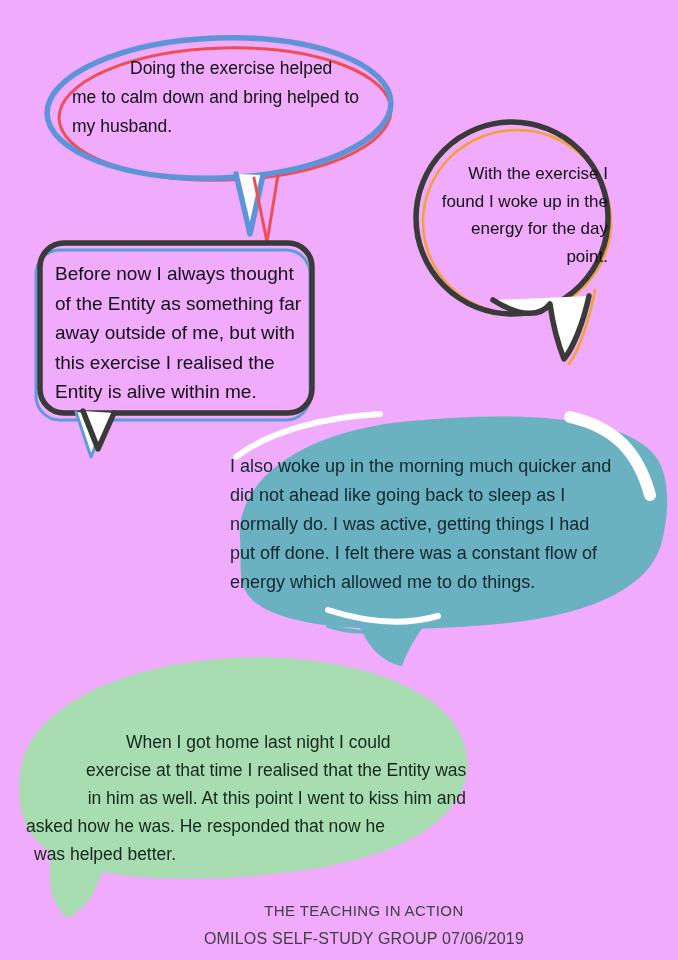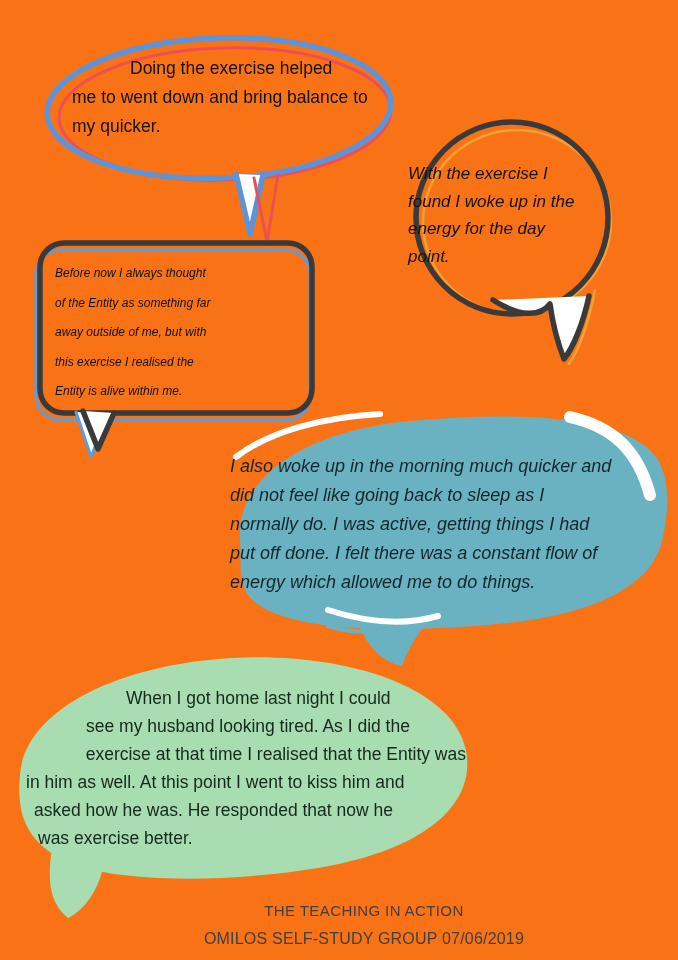--- a/index.html
+++ b/index.html
@@ -1,44 +1,44 @@
 <!DOCTYPE html>
 <html style="--blue: #5d93d8; --red: #ed4f55; --dark: #3a3a3a; --orange: #f0a232; --lblue: #5f9ad9; --teal: #6ab2c1; --green: #a8dcb1; --footer_text: #3f3f3f;"><head>
 <meta charset="utf-8">
 <style>
   html,body{margin:0;padding:0;background:#e9e9e9;}
   .page{
-    position:relative;width:678px;height:960px;background:#f97316;
+    position:relative;width:678px;height:960px;background:#f0abfc;
     font-family:"Liberation Sans", sans-serif;overflow:hidden;margin:0 auto;
   }
   .bubble-svg{position:absolute;}
   .btext{position:absolute;color:#111;}
   .btext .ln{white-space:nowrap;}
-  .center .ln{text-align:left;font-style:italic;}
+  .center .ln{text-align:right;}
   
   .st-blue{stroke:var(--blue);stroke-width:5.5;stroke-linecap:round;stroke-linejoin:round;}
   .st-red{stroke:var(--red);stroke-width:3;stroke-linecap:round;stroke-linejoin:round;}
   .st-dark{stroke:var(--dark);stroke-width:5.5;stroke-linecap:round;stroke-linejoin:round;}
   .st-orange{stroke:var(--orange);stroke-width:2.5;stroke-linecap:round;stroke-linejoin:round;}
   .st-lblue{stroke:var(--lblue);stroke-width:3;stroke-linecap:round;stroke-linejoin:round;}
   .st-white6{stroke:#ffffff;stroke-width:6;stroke-linecap:round;}
   .st-white12{stroke:#ffffff;stroke-width:12;stroke-linecap:round;}
   .st-teal4{stroke:var(--teal);stroke-width:4;stroke-linecap:round;}
   .f-none{fill:none;}
   .f-white{fill:#ffffff;}
   .f-teal{fill:var(--teal);}
   .f-green{fill:var(--green);}
   
   .t1{left:72px;top:54px;width:316px;font-size:17.5px;line-height:29px;}
   .t1 .ln:first-child{padding-left:58px;}
   .t2{left:408px;top:160px;width:200px;font-size:17px;line-height:27.5px;}
-  .t3{left:55px;top:259px;width:262px;font-size:12px;line-height:29.5px;font-style:italic;}
-  .t4{left:230px;top:452px;width:424px;font-size:18px;line-height:29px;color:#14262b;font-style:italic;}
+  .t3{left:55px;top:259px;width:262px;font-size:19px;line-height:29.5px;}
+  .t4{left:230px;top:452px;width:424px;font-size:18px;line-height:29px;color:#14262b;}
   .t5{left:26px;top:684px;width:440px;font-size:17.5px;line-height:28px;color:#16281b;}
-  .t5 .ln:nth-child(1){padding-left:100px;}
+  .t5 .ln:nth-child(1){padding-left:100px;margin-top:44px;}
   .t5 .ln:nth-child(2){padding-left:60px;}
   .t5 .ln:nth-child(3){padding-left:20px;text-align:right;}
   .t5 .ln:nth-child(4){padding-left:0px;}
   .t5 .ln:nth-child(5){padding-left:8px;}
   .t5 .ln:nth-child(6){padding-left:12px;}
   .footer{
     position:absolute;left:50px;top:897px;width:628px;text-align:center;
     color:#3f3f3f;font-weight:normal;line-height:28px;
   }
   .footer .f1{font-size:15px;letter-spacing:0.4px;}
@@ -50,22 +50,22 @@
 <div class="page">
 
   <svg class="bubble-svg" style="left:38px;top:28px" width="365" height="225" viewBox="0 0 365 225">
     <ellipse cx="187" cy="86" rx="166" ry="66" class="st-red f-none" transform="rotate(-1.5 187 86)"></ellipse>
     <ellipse cx="181" cy="80" rx="172" ry="70" class="st-blue f-none" transform="rotate(-2 181 80)"></ellipse>
     <path d="M 198,146 L 212,206 L 225,147" class="st-blue f-white"></path>
     <path d="M 216,150 L 229,214 L 240,147" class="st-red f-none"></path>
   </svg>
   <div class="btext t1">
     <div class="ln">Doing the exercise helped</div>
-    <div class="ln">me to went down and bring balance to</div>
-    <div class="ln">my quicker.</div>
+    <div class="ln">me to calm down and bring helped to</div>
+    <div class="ln">my husband.</div>
   </div>
 
   <svg class="bubble-svg" style="left:393px;top:118px" width="255" height="255" viewBox="0 0 255 255">
     <ellipse cx="124" cy="104" rx="94" ry="92" class="st-orange f-none"></ellipse>
     <circle cx="119" cy="100" r="96" class="st-dark f-none"></circle>
     <path d="M 100,182 C 128,200 148,198 157,186 C 160,208 165,226 171,241 C 180,230 190,206 196,178" class="st-dark f-white"></path>
     <path d="M 176,246 C 186,232 196,204 202,172" class="st-orange f-none"></path>
   </svg>
   <div class="btext t2 center">
     <div class="ln">With the exercise I</div>
@@ -91,37 +91,36 @@
   <svg class="bubble-svg" style="left:178px;top:403px" width="495" height="295" viewBox="0 0 495 295">
     <path class="f-teal" d="M 62,135 C 58,78 122,28 232,18 C 336,8 448,12 478,54 C 492,74 492,108 483,142 C 471,182 420,210 330,220 C 240,229 120,232 78,200 C 58,184 64,166 62,135 Z"></path>
     <path class="f-teal" d="M 178,214 C 186,238 200,258 224,263 C 231,244 243,224 257,210 Z"></path>
     <path d="M 58,54 C 92,28 146,14 202,11" class="st-white6 f-none"></path>
     <path d="M 392,14 C 436,24 460,48 472,92" class="st-white12 f-none"></path>
     <path d="M 150,207 C 190,220 228,222 260,213" class="st-white6 f-none"></path>
     <path d="M 150,223 C 172,230 196,230 212,226" class="st-teal4 f-none"></path>
   </svg>
   <div class="btext t4">
     <div class="ln">I also woke up in the morning much quicker and</div>
-    <div class="ln">did not feel like going back to sleep as I</div>
+    <div class="ln">did not ahead like going back to sleep as I</div>
     <div class="ln">normally do. I was active, getting things I had</div>
     <div class="ln">put off done. I felt there was a constant flow of</div>
     <div class="ln">energy which allowed me to do things.</div>
   </div>
 
   <svg class="bubble-svg" style="left:0px;top:645px" width="480" height="285" viewBox="0 0 480 285">
     <path class="f-green" d="M 20,130 C 24,68 112,20 232,13 C 342,7 452,40 466,105 C 477,162 420,206 318,223 C 228,238 100,240 54,210 C 28,193 16,170 20,130 Z"></path>
     <path class="f-green" d="M 52,204 C 46,240 52,260 68,273 C 88,263 100,240 104,218 Z"></path>
   </svg>
   <div class="btext t5">
     <div class="ln">When I got home last night I could</div>
-    <div class="ln">see my husband looking tired. As I did the</div>
     <div class="ln">exercise at that time I realised that the Entity was</div>
     <div class="ln">in him as well. At this point I went to kiss him and</div>
     <div class="ln">asked how he was. He responded that now he</div>
-    <div class="ln">was exercise better.</div>
+    <div class="ln">was helped better.</div>
   </div>
 
   <div class="footer">
     <div class="f1">THE TEACHING IN ACTION</div>
     <div class="f2">OMILOS SELF-STUDY GROUP 07/06/2019</div>
   </div>
 
 </div>
 
 </body></html>

